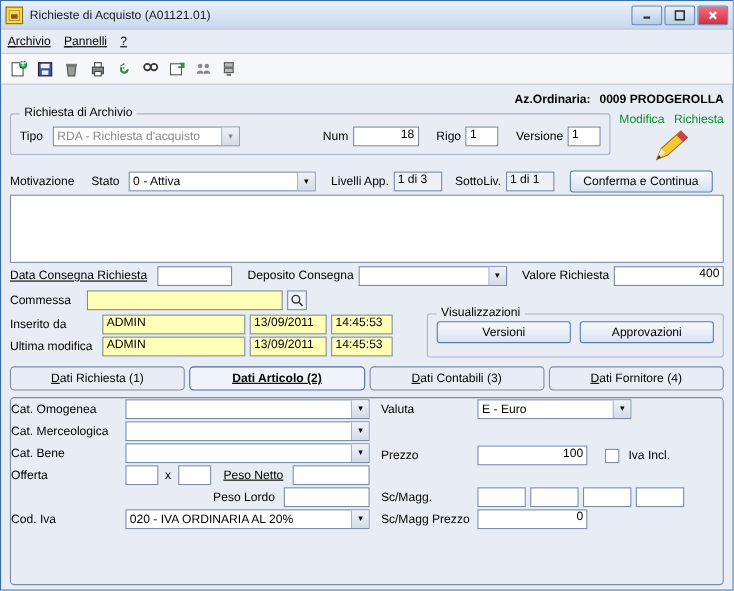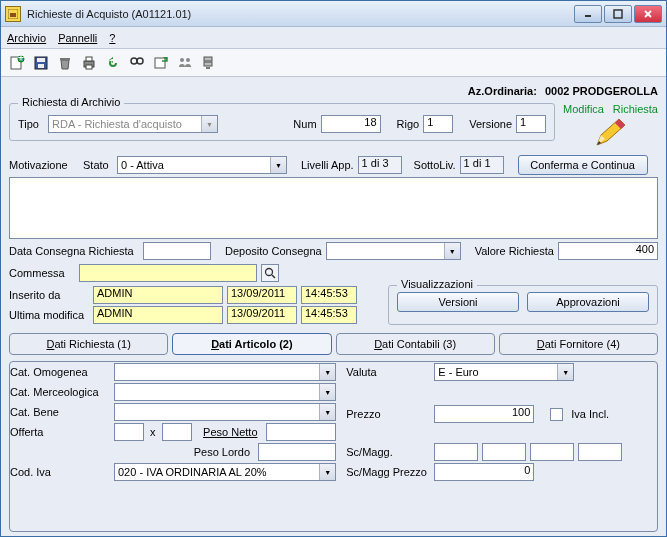--- a/index.html
+++ b/index.html
@@ -24,21 +24,21 @@
   .inp.right { text-align: right; }
   .sel { border: 1px solid #7a8ca8; background: #fff; height: 18px; padding: 0 3px; display: flex; align-items: center; position: relative; }
   .sel .arrow { position: absolute; right: 0; top: 0; width: 16px; height: 100%; background: linear-gradient(#eef1f7,#d5dbe7); border-left: 1px solid #aab4c8; display: flex; align-items: center; justify-content: center; font-size: 7px; }
   .grp { border: 1px solid #a8b4c8; border-radius: 3px; position: relative; padding: 10px 8px 6px; }
   .grp-title { position: absolute; top: -8px; left: 8px; background: #e8edf5; padding: 0 4px; }
   .btn { border: 1px solid #5a7caa; background: linear-gradient(#f8fafe,#d8e2f0); height: 20px; padding: 0 10px; border-radius: 3px; cursor: pointer; display: flex; align-items: center; justify-content: center; }
   .memo { width: 100%; height: 62px; border: 1px solid #7a8ca8; background: #fff; }
   .chk { width: 13px; height: 13px; border: 1px solid #7a8ca8; background: #fff; }
   .tabs { display: flex; gap: 4px; margin-top: 6px; }
   .tab { flex: 1; border: 1px solid #7a8ca8; border-radius: 4px; height: 22px; display: flex; align-items: center; justify-content: center; background: #e8edf5; cursor: pointer; }
-  .tab.active { font-weight: bold; background: #f0f4fa; border-color: #4a6ca8; }
+  .tab.active { font-weight: bold; text-decoration: underline; background: #f0f4fa; border-color: #4a6ca8; }
   .tab span:first-letter { text-decoration: underline; }
   .tabpanel { border: 1px solid #7a8ca8; border-radius: 4px; margin-top: 4px; padding: 0; background: #e8edf5; flex: 1; }
   .icon-lookup { width: 18px; height: 18px; border: 1px solid #7a8ca8; background: #f0f4fa; display: flex; align-items: center; justify-content: center; font-size: 10px; cursor: pointer; }
   svg { display: block; }
 </style>
 </head>
 <body>
 
 <div class="window">
   <div class="titlebar">
@@ -135,21 +135,21 @@
           <rect x="3" y="2" width="8" height="4" fill="#bbb" stroke="#555"></rect>
           <rect x="3" y="7" width="8" height="4" fill="#bbb" stroke="#555"></rect>
           <rect x="5" y="12" width="4" height="2" fill="#777"></rect>
         </svg>
       </div>
   </div>
 
   <div class="content">
     <div class="row" style="justify-content: flex-end; font-weight: bold;">
       <span>Az.Ordinaria:</span>
-      <span style="margin-left:4px;">0002 PRODGEROLLA</span>
+      <span style="margin-left:4px;">0009 PRODGEROLLA</span>
     </div>
 
     <div style="display:flex; gap:8px; align-items:flex-start;">
       <div class="grp" style="flex:1;">
         <div class="grp-title">Richiesta di Archivio</div>
         <div class="row">
           <span class="lbl" style="width:26px;">Tipo</span>
           <div class="sel" style="width:170px; color:#888;">
               <span>RDA - Richiesta d'acquisto</span>
               <span class="arrow">▼</span>
@@ -194,21 +194,21 @@
       <span style="width:4px"></span>
       <span class="lbl">SottoLiv.</span>
       <div class="inp" style="width:44px; background:#eef1f7;">1 di 1</div>
       <span style="width:6px"></span>
       <div class="btn" style="width:130px;">Conferma e Continua</div>
     </div>
 
     <div class="memo"></div>
 
     <div class="row">
-      <span class="lbl" style="width:130px;">Data Consegna Richiesta</span>
+      <span class="lbl" style="width:130px;text-decoration:underline;">Data Consegna Richiesta</span>
       <div class="inp" style="width:68px;"></div>
       <span style="width:6px"></span>
       <span class="lbl">Deposito Consegna</span>
       <div class="sel" style="width:135px;">
           <span></span>
           <span class="arrow">▼</span>
         </div>
       <span style="width:6px"></span>
       <span class="lbl">Valore Richiesta</span>
       <div class="inp right" style="flex:1;">400</div>

